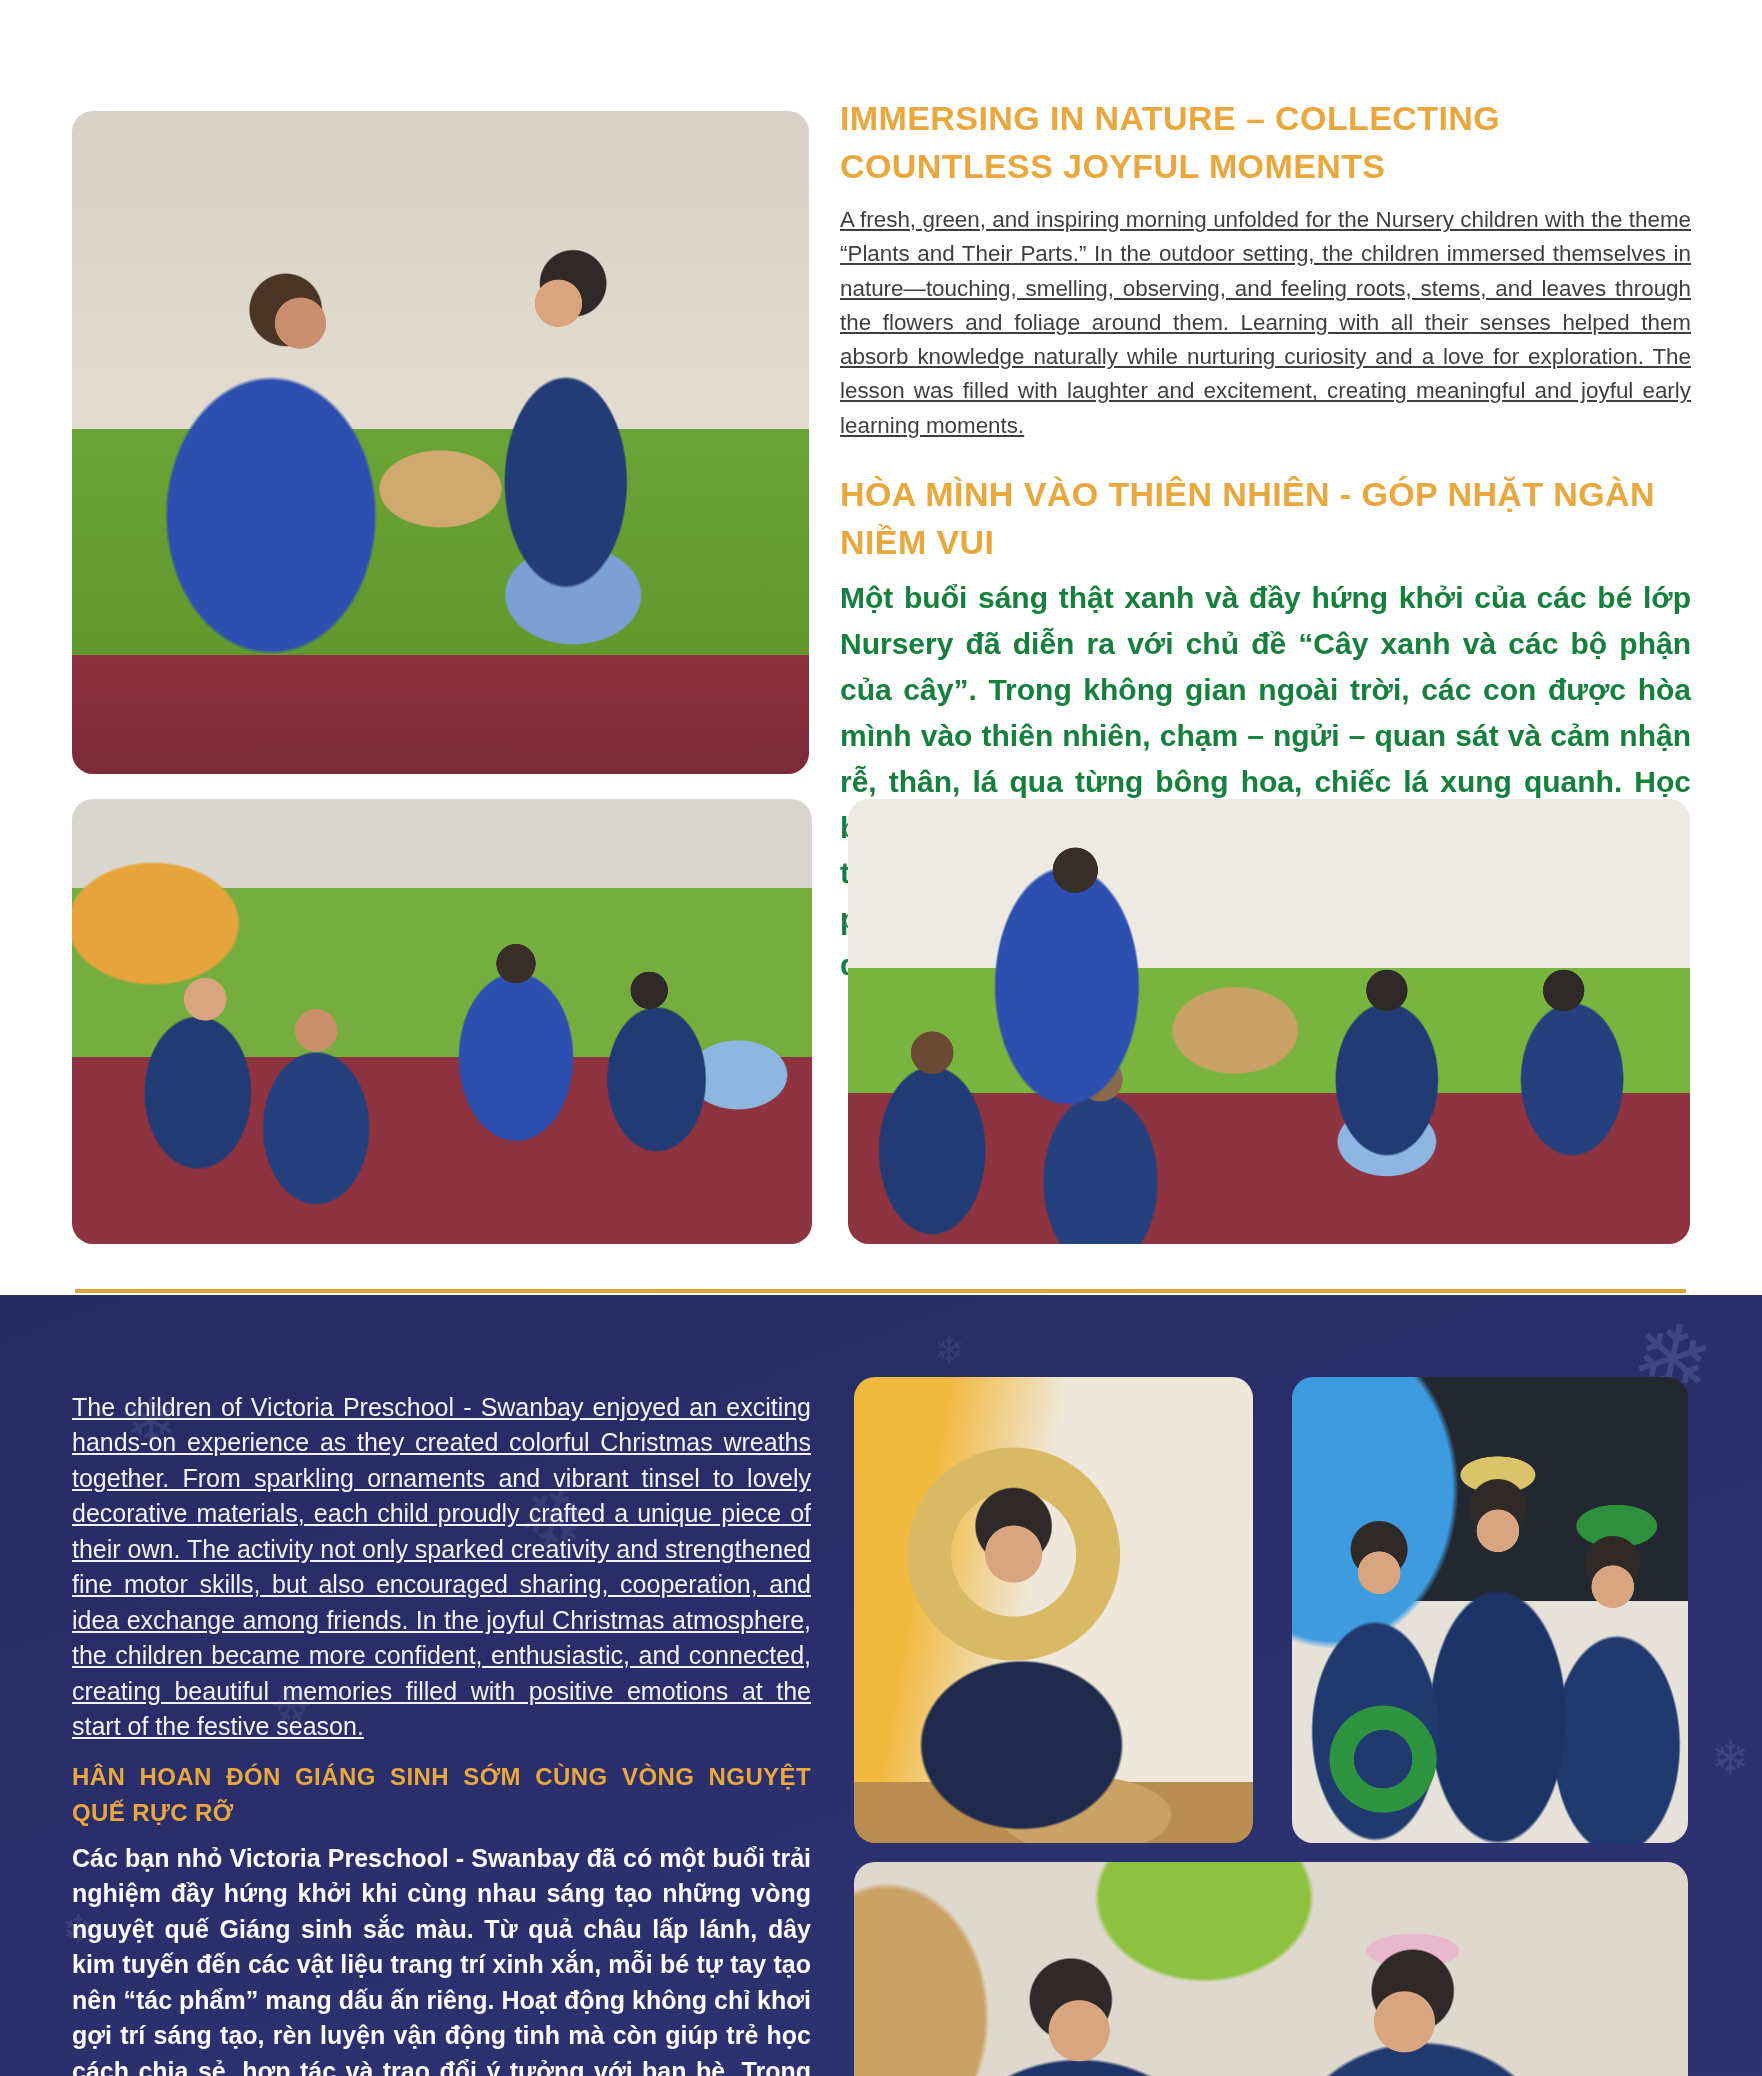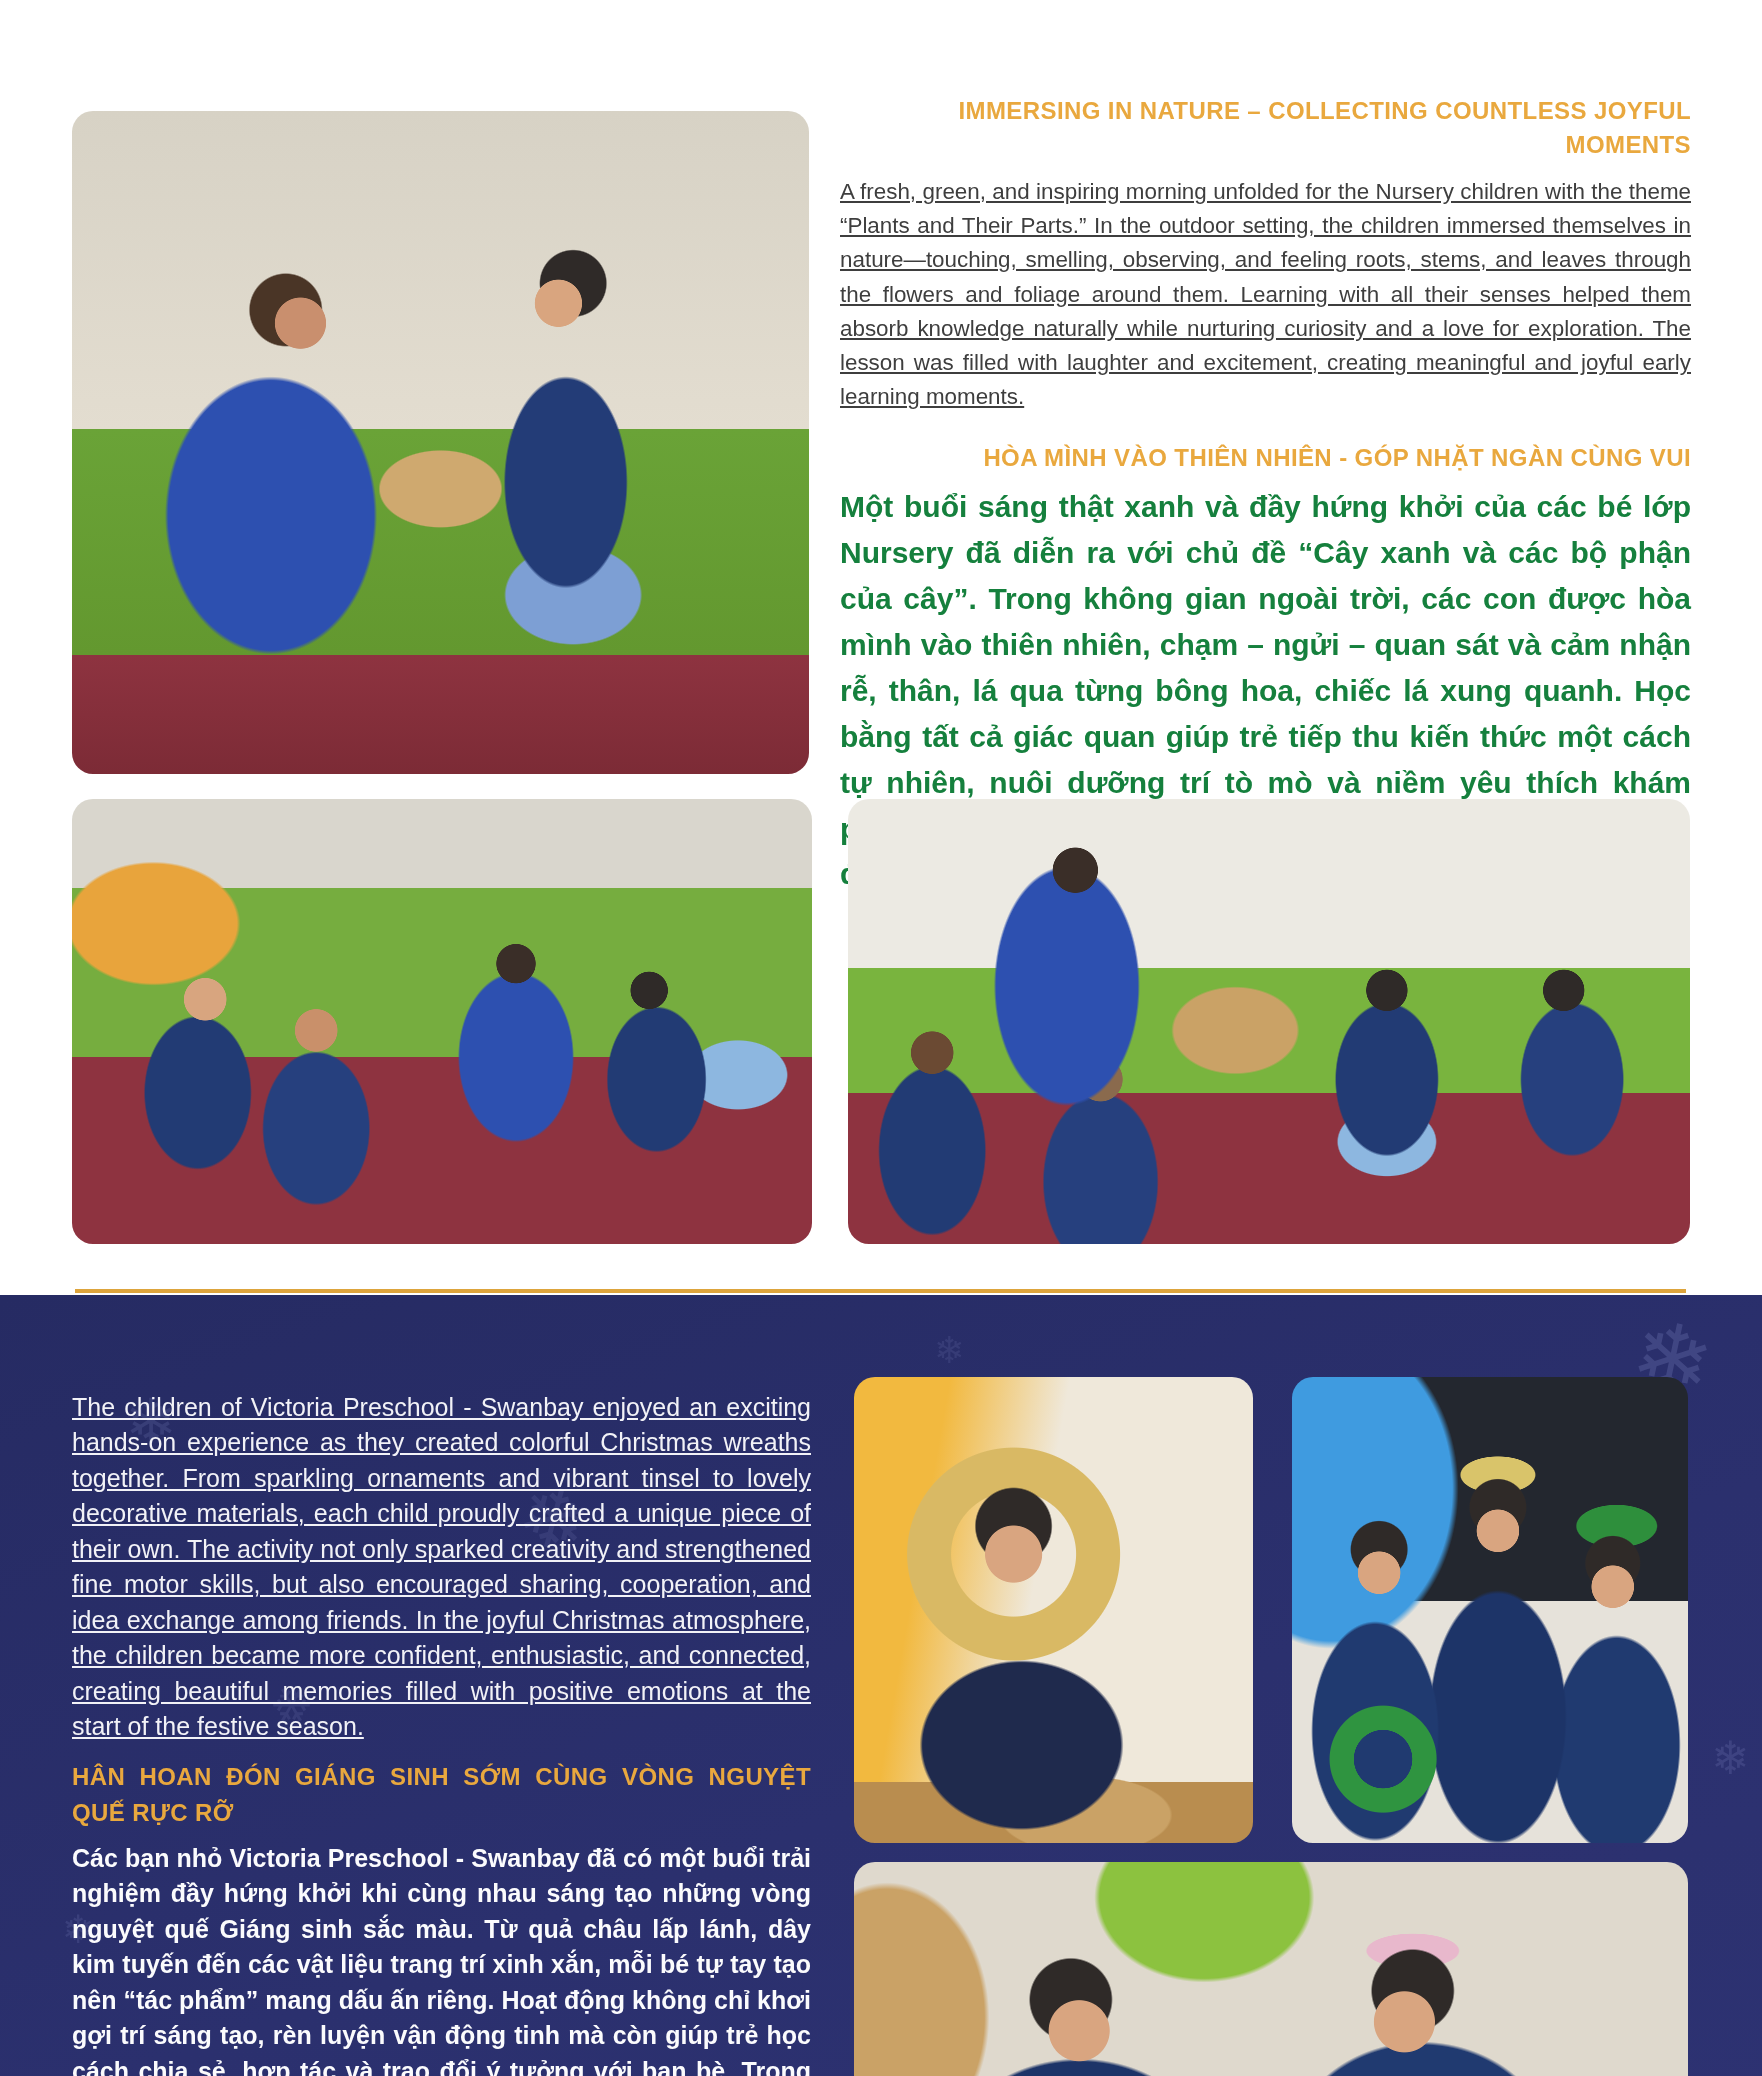--- a/index.html
+++ b/index.html
@@ -79,21 +79,21 @@
       radial-gradient(circle 42px at 67% 29%, #2f2a28 0 96%, transparent 100%),
       radial-gradient(ellipse 47px 17.4px at 67% 20%, #e8b8cc 0 97%, transparent 100%),
       radial-gradient(ellipse 135px 110px at 27% 69%, #1d3468 0 97%, transparent 100%),
       radial-gradient(ellipse 135px 118px at 68% 67%, #203a70 0 97%, transparent 100%),
       radial-gradient(ellipse 85px 48px at 62% 93%, #3f8f3a 0 97%, transparent 100%),
       radial-gradient(ellipse 110px 85px at 42% 8%, #8cc23f 0 95%, transparent 100%),
       radial-gradient(ellipse 102px 135px at 4% 35%, #caa266 0 95%, transparent 100%),
       linear-gradient(180deg,#dfd9cd 0 60%, #c3964f 60% 100%);}
   
   .col-top{position:absolute;left:840px;top:94px;width:851px;}
-  .h-gold{color:#E9A83E;font-weight:700;font-size:24px;line-height:1.42;letter-spacing:0.4px;margin:0;text-align:right;}
+  .h-gold{color:#E9A83E;font-weight:700;font-size:34px;line-height:1.42;letter-spacing:0.4px;margin:0;}
   .body-en{color:#3E3E3E;font-size:22.4px;line-height:1.53;text-align:justify;margin:12.5px 0 0 0;text-decoration:underline;}
   .body-vi{color:#15803d;font-size:30px;line-height:1.53;font-weight:700;text-align:justify;margin:9px 0 0 0;}
   .col-top .h-vi{margin-top:26.6px;}
   
   .dark{position:absolute;left:0;top:1295px;width:1762px;height:1197px;
         background:linear-gradient(160deg,#262b63 0%,#2b306e 45%,#2e3374 100%);}
   .gold-rule{position:absolute;left:75px;top:1289px;width:1611px;height:4.2px;background:#DDA43C;}
   .col-dark{position:absolute;left:72px;top:84px;width:739px;}
   .col-dark .h-gold{font-size:24px;text-align:justify;line-height:1.5;}
   .col-dark .body-en{color:#F2F2F7;font-size:25px;line-height:1.42;margin-top:10.8px;}
@@ -104,21 +104,21 @@
 </head>
 <body>
 
 <div class="page">
 
   <div class="photo photo-a" title="Teacher kneeling on grass handing a wicker basket to a girl in Victoria School uniform"></div>
 
   <div class="col-top">
     <h2 class="h-gold">IMMERSING IN NATURE – COLLECTING COUNTLESS JOYFUL MOMENTS</h2>
     <p class="body-en">A fresh, green, and inspiring morning unfolded for the Nursery children with the theme “Plants and Their Parts.” In the outdoor setting, the children immersed themselves in nature—touching, smelling, observing, and feeling roots, stems, and leaves through the flowers and foliage around them. Learning with all their senses helped them absorb knowledge naturally while nurturing curiosity and a love for exploration. The lesson was filled with laughter and excitement, creating meaningful and joyful early learning moments.</p>
-    <h2 class="h-gold h-vi">HÒA MÌNH VÀO THIÊN NHIÊN - GÓP NHẶT NGÀN CÙNG VUI</h2>
+    <h2 class="h-gold h-vi">HÒA MÌNH VÀO THIÊN NHIÊN - GÓP NHẶT NGÀN NIỀM VUI</h2>
     <p class="body-vi">Một buổi sáng thật xanh và đầy hứng khởi của các bé lớp Nursery đã diễn ra với chủ đề “Cây xanh và các bộ phận của cây”. Trong không gian ngoài trời, các con được hòa mình vào thiên nhiên, chạm – ngửi – quan sát và cảm nhận rễ, thân, lá qua từng bông hoa, chiếc lá xung quanh. Học bằng tất cả giác quan giúp trẻ tiếp thu kiến thức một cách tự nhiên, nuôi dưỡng trí tò mò và niềm yêu thích khám phá. Buổi học ngập tràn tiếng cười và sự hào hứng, mang đến những khoảnh khắc ý nghĩa đầu đời.</p>
   </div>
 
   <div class="photo photo-b" title="Teacher showing plant picture cards to toddlers seated on a patterned red mat outdoors"></div>
   <div class="photo photo-c" title="Teacher and children clapping with raised arms on cushions over artificial grass"></div>
 
   <div class="gold-rule"></div>
 
   <div class="dark">
     <span class="flake" style="left:125px;top:96px;font-size:62px;opacity:.15;">❄</span>

